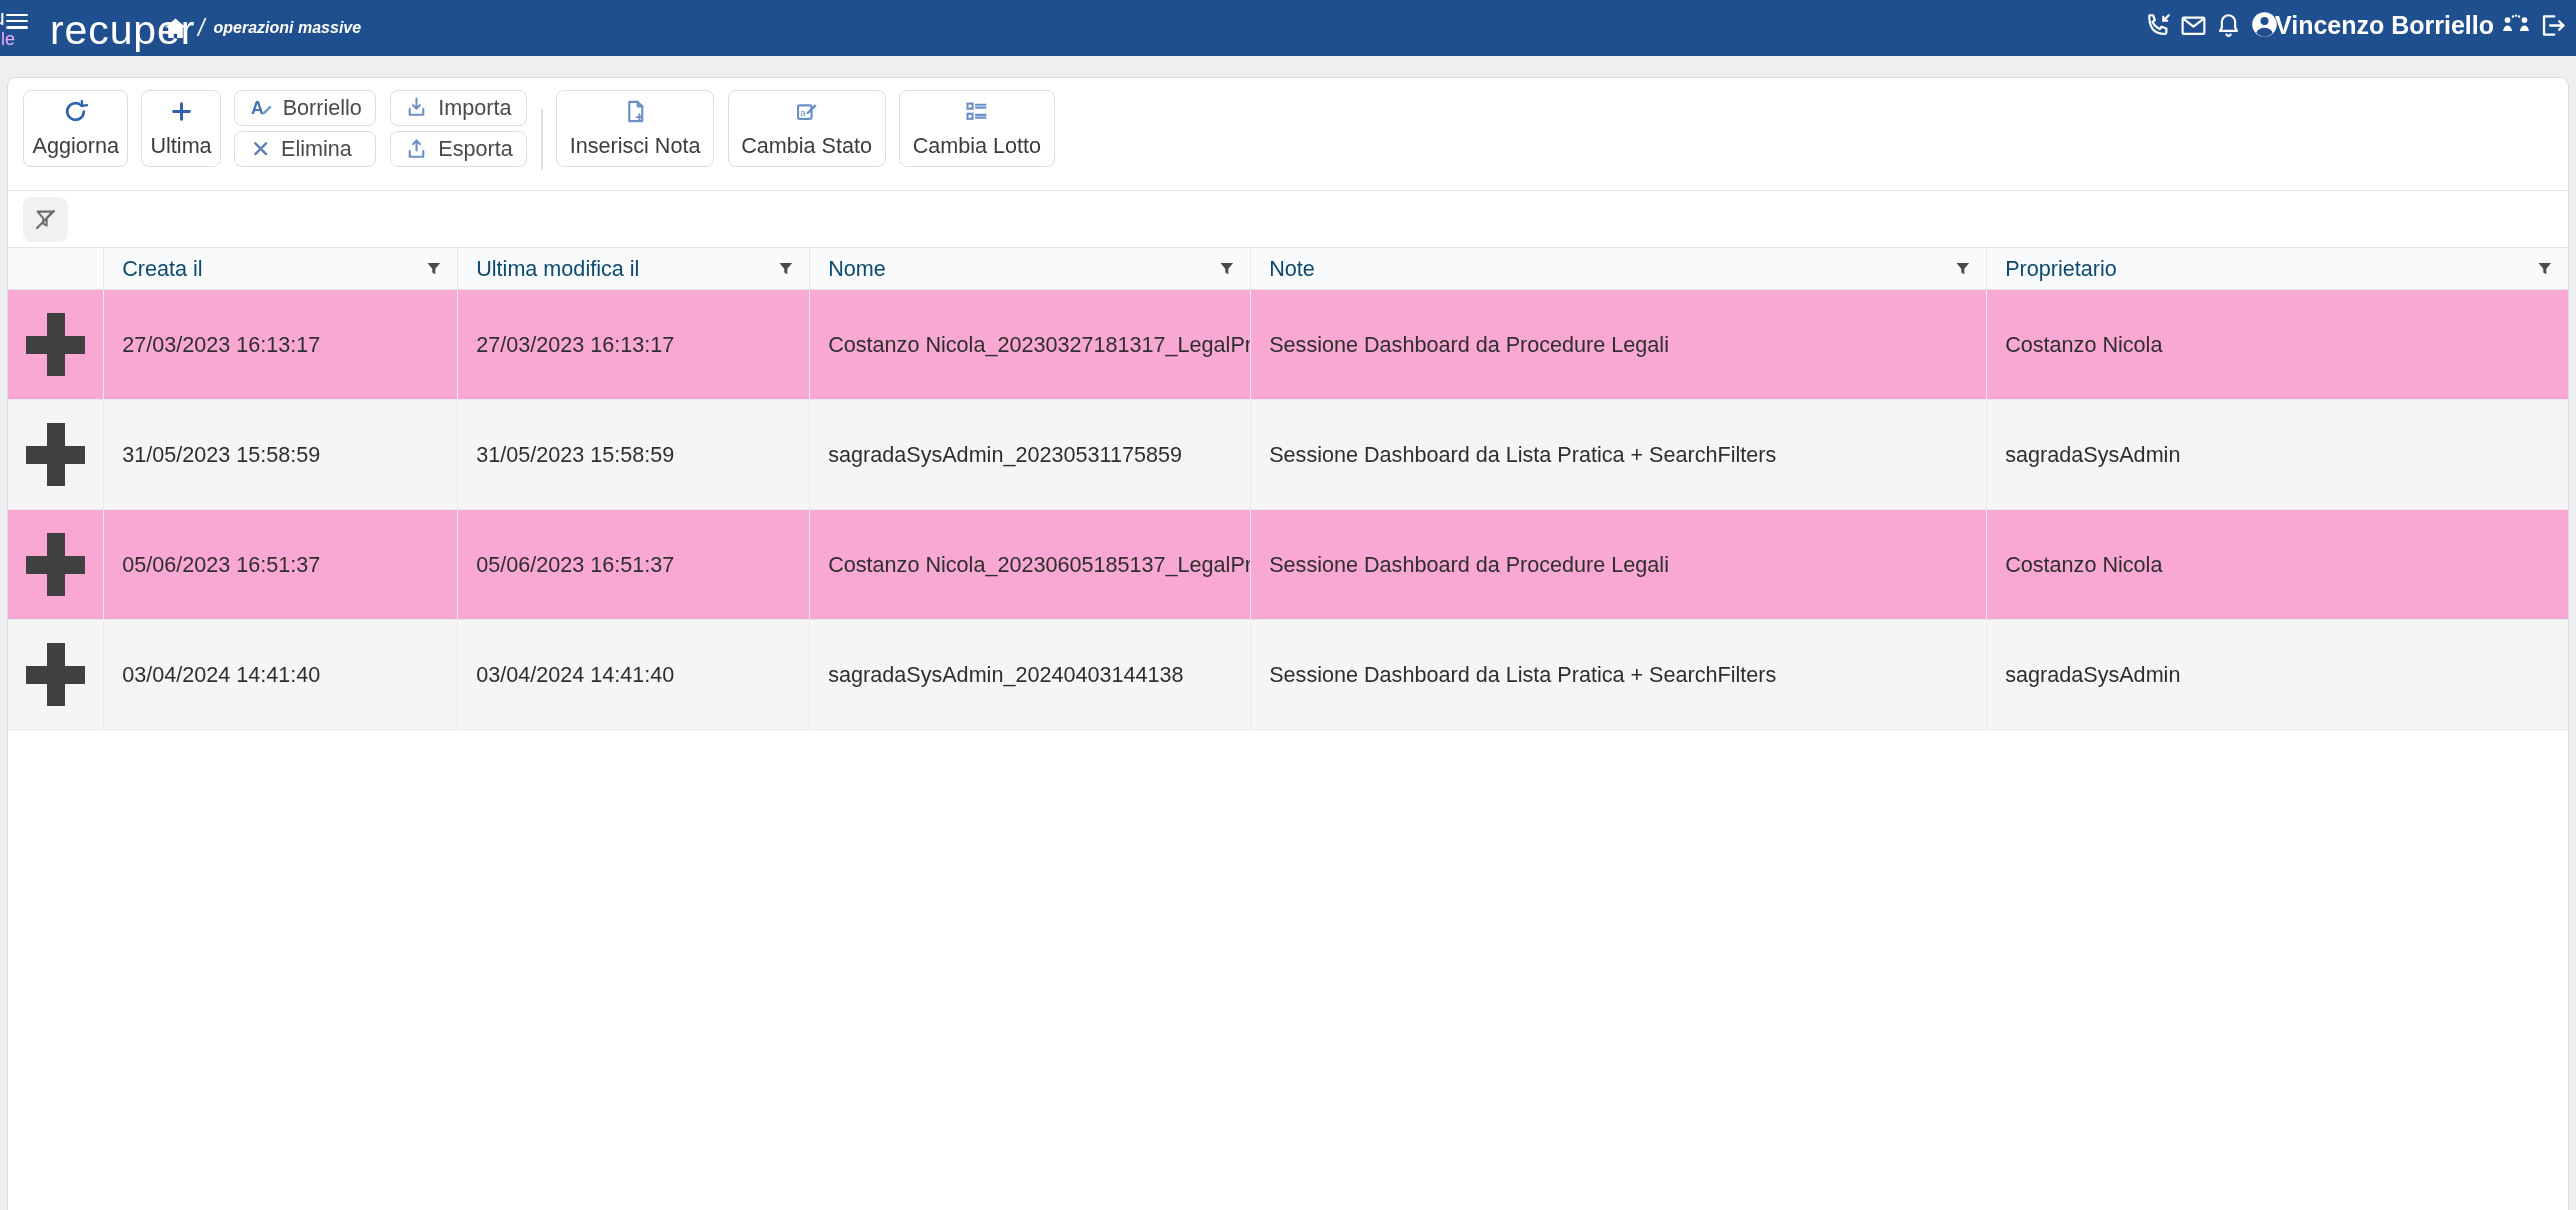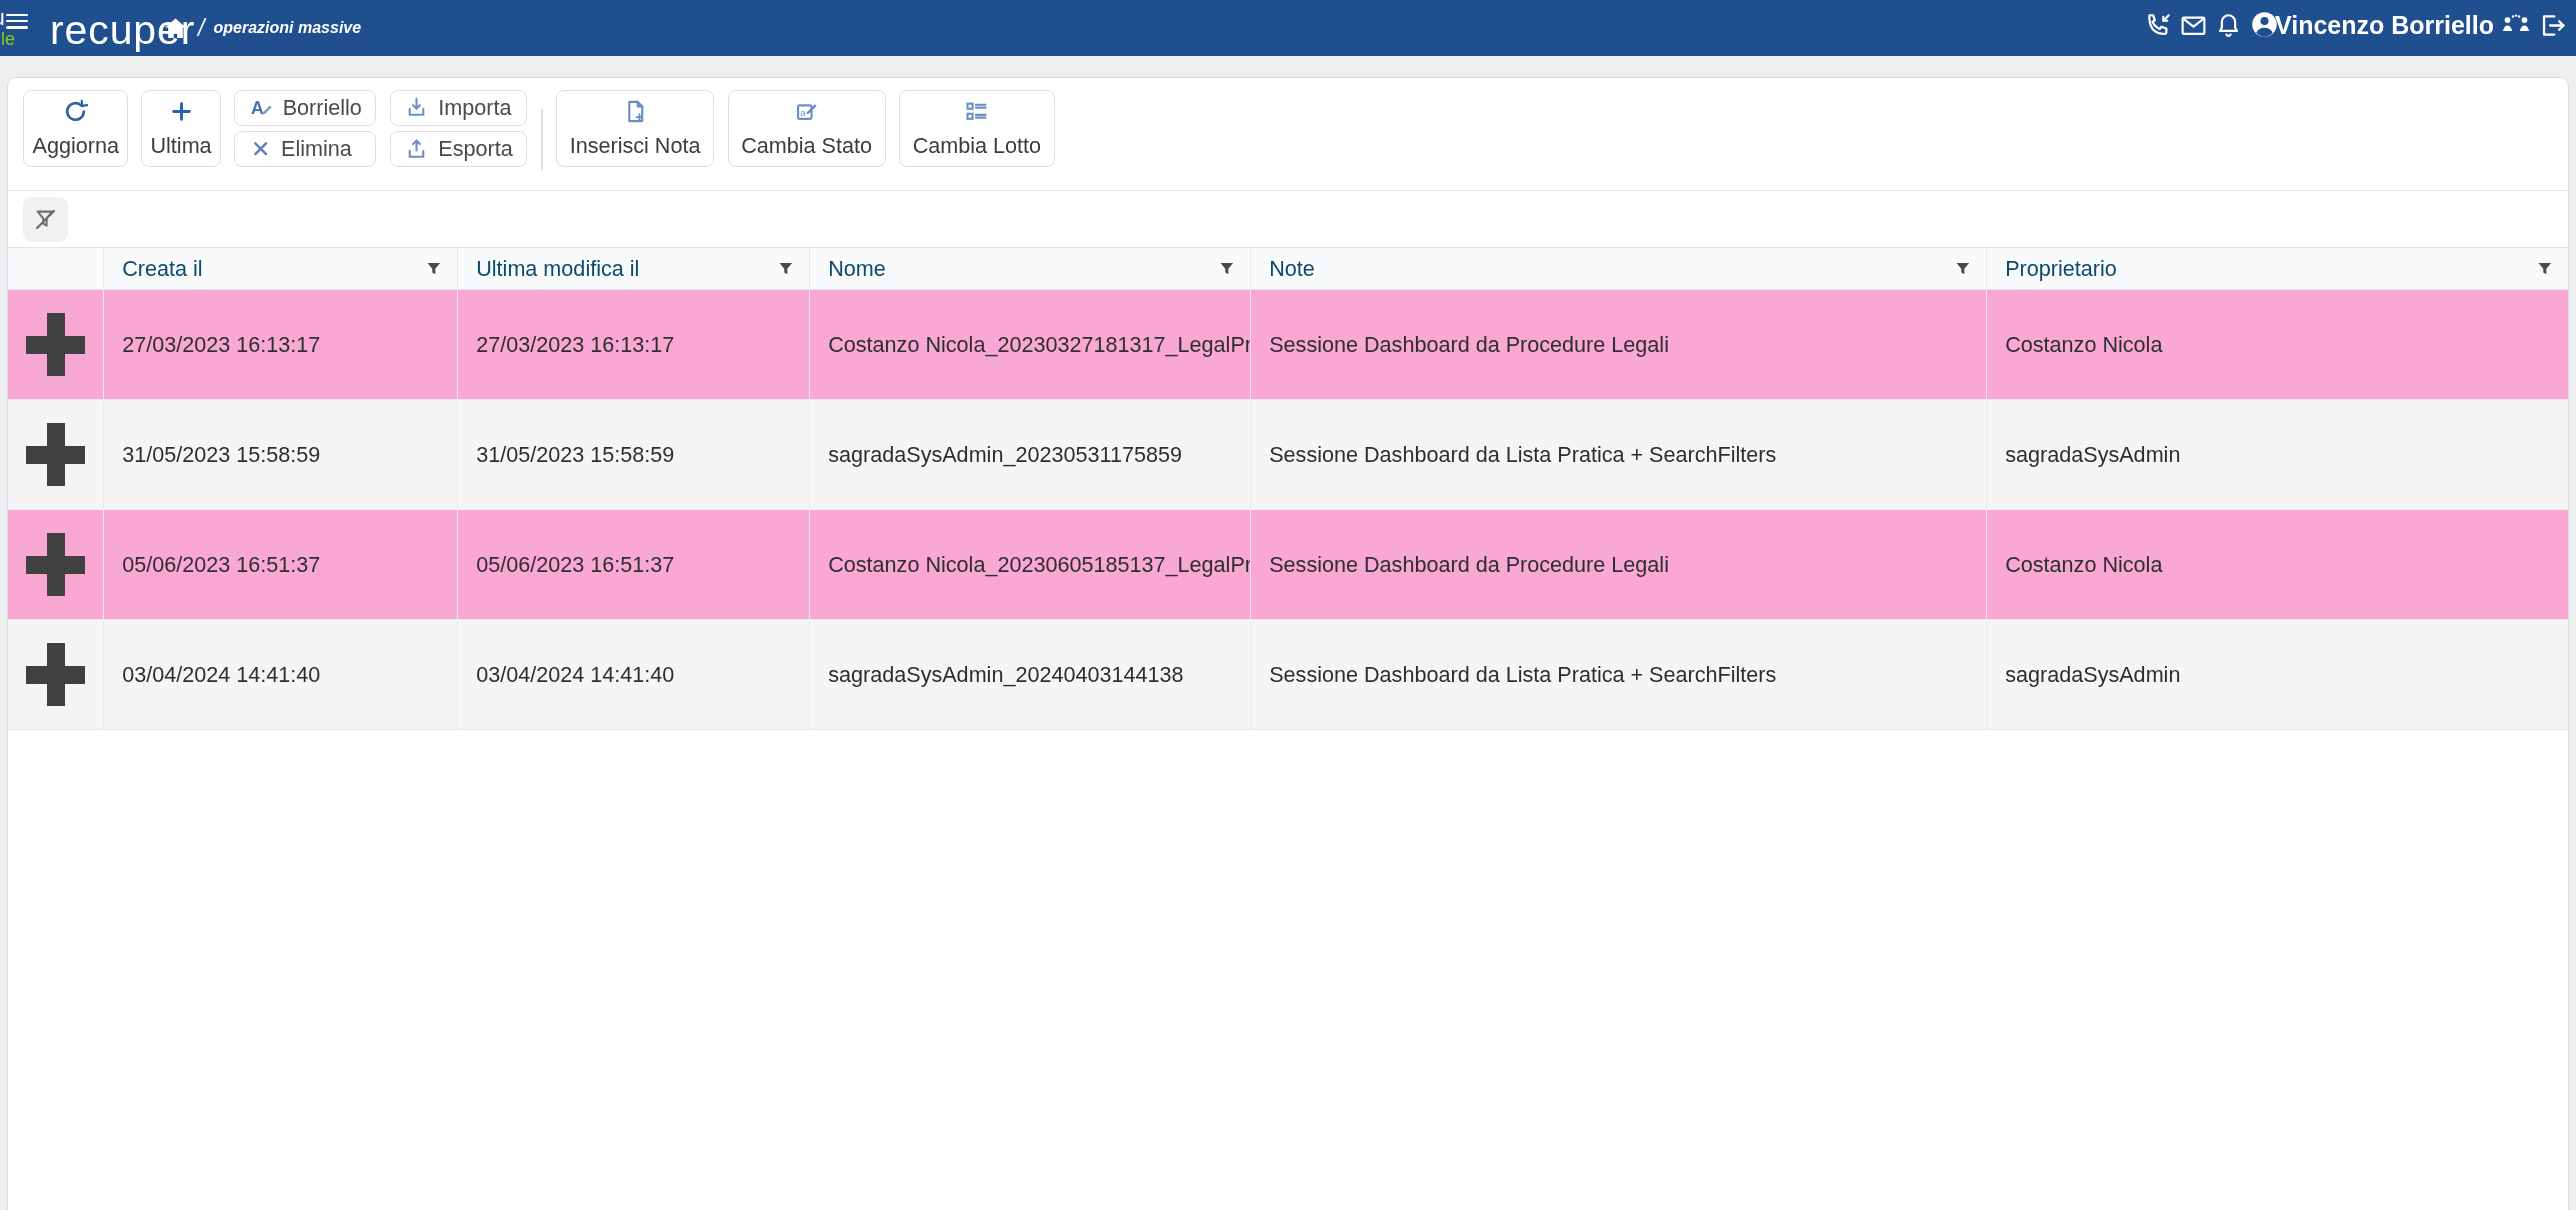--- a/index.html
+++ b/index.html
@@ -6,21 +6,21 @@
   html,body { width: 2576px; height: 1211px; overflow: hidden;
     font-family: "Liberation Sans", sans-serif; background: #eeeff0; }
 
   
   .topbar { position: absolute; left:0; top:0; width:2576px; height:56px;
     background:#204f90; color:#fff; display:flex; align-items:center; }
   .frag-wrap { position:absolute; left:0; top:0; width:31px; height:56px; overflow:hidden; }
   .frag-top { position:absolute; left:-7.2px; top:5.4px; font-size:21.6px; color:#fff; }
   .hamburger { position:absolute; left:6.3px; top:13.5px; width:21.6px; height:16px; }
   .hamburger i { display:block; height:2.7px; background:#fff; border-radius:1.8px; margin-bottom:3.6px; }
-  .frag-bottom { position:absolute; left:0.9px; top:29px; font-size:18px; color:#84cc16; }
+  .frag-bottom { position:absolute; left:0.9px; top:29px; font-size:18px; color:#f0abfc; }
   .logo { position:absolute; left:50px; top:7.2px; font-size:41px; letter-spacing:0.9px; color:#fff; font-weight:400; }
   .crumb { position:absolute; left:162px; top:0; height:56px; display:flex; align-items:center; gap:9px; }
   .crumb svg { display:block; }
   .crumb .sep { font-size:23.4px; font-style:italic; opacity:.95; }
   .crumb .cur { font-size:16px; font-weight:bold; font-style:italic; }
   .top-right { position:absolute; right:9px; top:0; height:40px; display:flex; align-items:flex-end; gap:6px; }
   .top-right .uname { font-size:25px; font-weight:bold; margin-left:-10.8px; }
   .icon-btn { display:flex; align-items:center; justify-content:center; cursor:pointer; }
 
   

